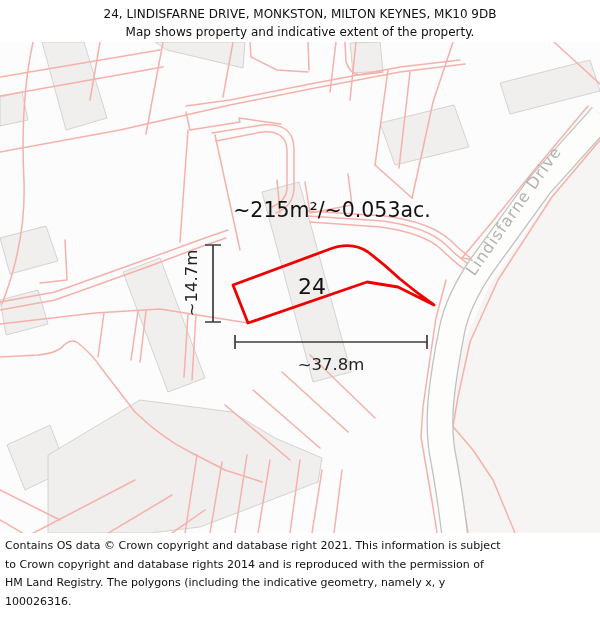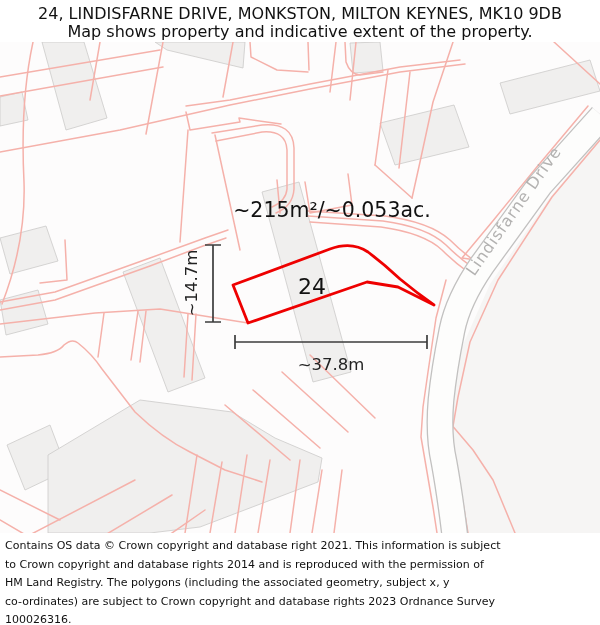--- a/index.html
+++ b/index.html
@@ -1,19 +1,19 @@
 <!DOCTYPE html>
 <html style="--plot_outline: #ee0000; --boundary_pink: #f5b1aa; --building_fill: #f0efee; --building_stroke: #cbcac9; --road_casing: #c2c1c0; --road_fill: #fdfdfc; --road_label: #b3b2b1; --dimension: #3c3c3c; --map_bg: #fdfcfc; --tint: #f6f5f4;"><head>
 <meta charset="utf-8">
 <style>
   html,body{margin:0;padding:0;background:#ffffff;}
   .page{position:relative;width:600px;height:625px;background:#ffffff;overflow:hidden;
         font-family:"DejaVu Sans","Liberation Sans",sans-serif;color:#111;}
   .header{position:absolute;top:0;left:0;width:600px;height:42px;text-align:center;padding-top:5px;box-sizing:border-box;}
-  .header .l1,.header .l2{font-size:16px;line-height:18px;color:#111;white-space:nowrap;}
+  .header .l1,.header .l2{font-size:12px;line-height:18px;color:#111;white-space:nowrap;}
   .map{position:absolute;top:42px;left:0;width:600px;height:491px;}
   .map svg{display:block;}
   .footer{position:absolute;top:533px;left:0;width:600px;box-sizing:border-box;padding:4px 4px 0 5px;}
   .footer div{font-size:11px;line-height:18.5px;color:#111;white-space:nowrap;}
   
   .bld{fill:var(--building_fill);stroke:var(--building_stroke);stroke-width:.8;}
   .pk{fill:none;stroke:var(--boundary_pink);stroke-width:1.5;stroke-linejoin:round;stroke-linecap:round;}
   .roadc{fill:none;stroke:var(--road_casing);stroke-width:27;stroke-linejoin:round;stroke-linecap:butt;}
   .roadf{fill:none;stroke:var(--road_fill);stroke-width:24.4;stroke-linejoin:round;stroke-linecap:butt;}
   .red{fill:none;stroke:var(--plot_outline);stroke-width:2.8;stroke-linejoin:round;stroke-linecap:round;}
@@ -151,18 +151,17 @@
       <g>
         <path class="dim" d="M235,300 H427 M235,293 V307 M427,293 V307"></path>
         <text class="t-dim" x="331" y="328" text-anchor="middle">~37.8m</text>
       </g>
     </svg>
   </div>
 
   <div class="footer">
     <div>Contains OS data © Crown copyright and database right 2021. This information is subject</div>
     <div>to Crown copyright and database rights 2014 and is reproduced with the permission of</div>
-    <div>HM Land Registry. The polygons (including the associated geometry, subject x, y</div>
-    <div>co-ordinates) are subject to Crown copyright and database rights 2023 Ordnance Survey</div>
+    <div>HM Land Registry. The polygons (including the indicative geometry, namely x, y</div>
     <div>100026316.</div>
   </div>
 
 </div>
 
 </body></html>

